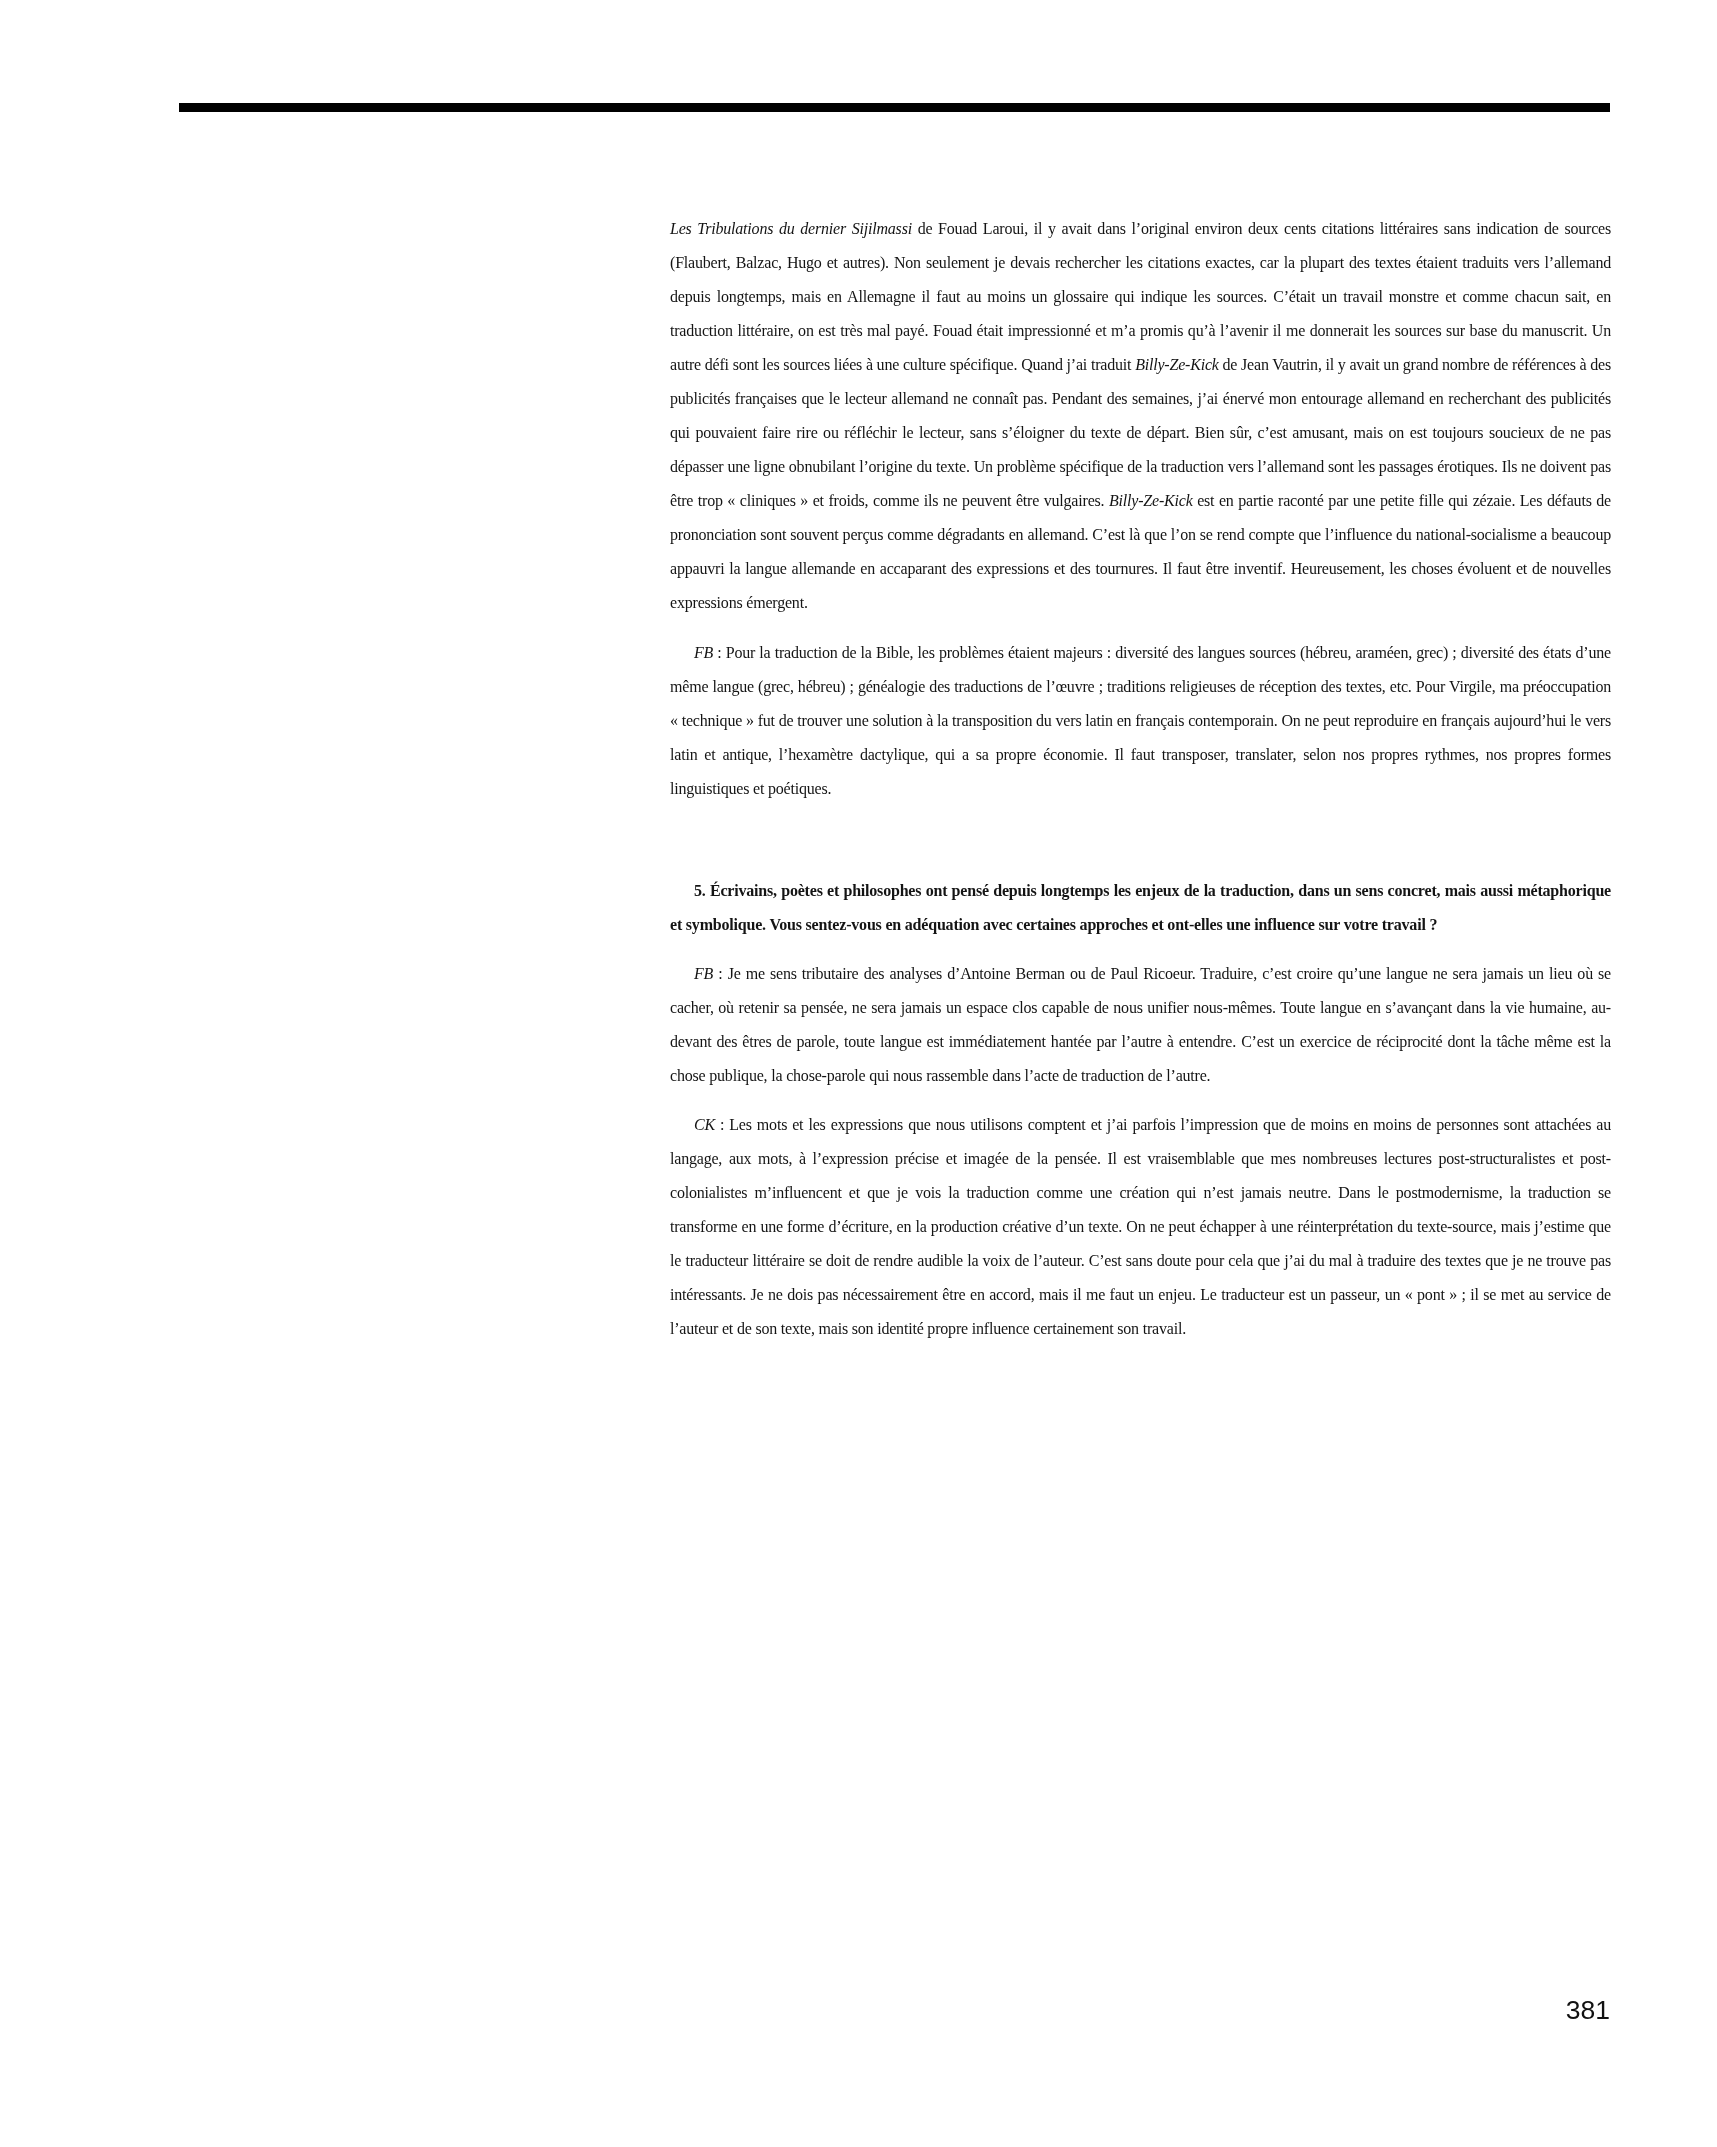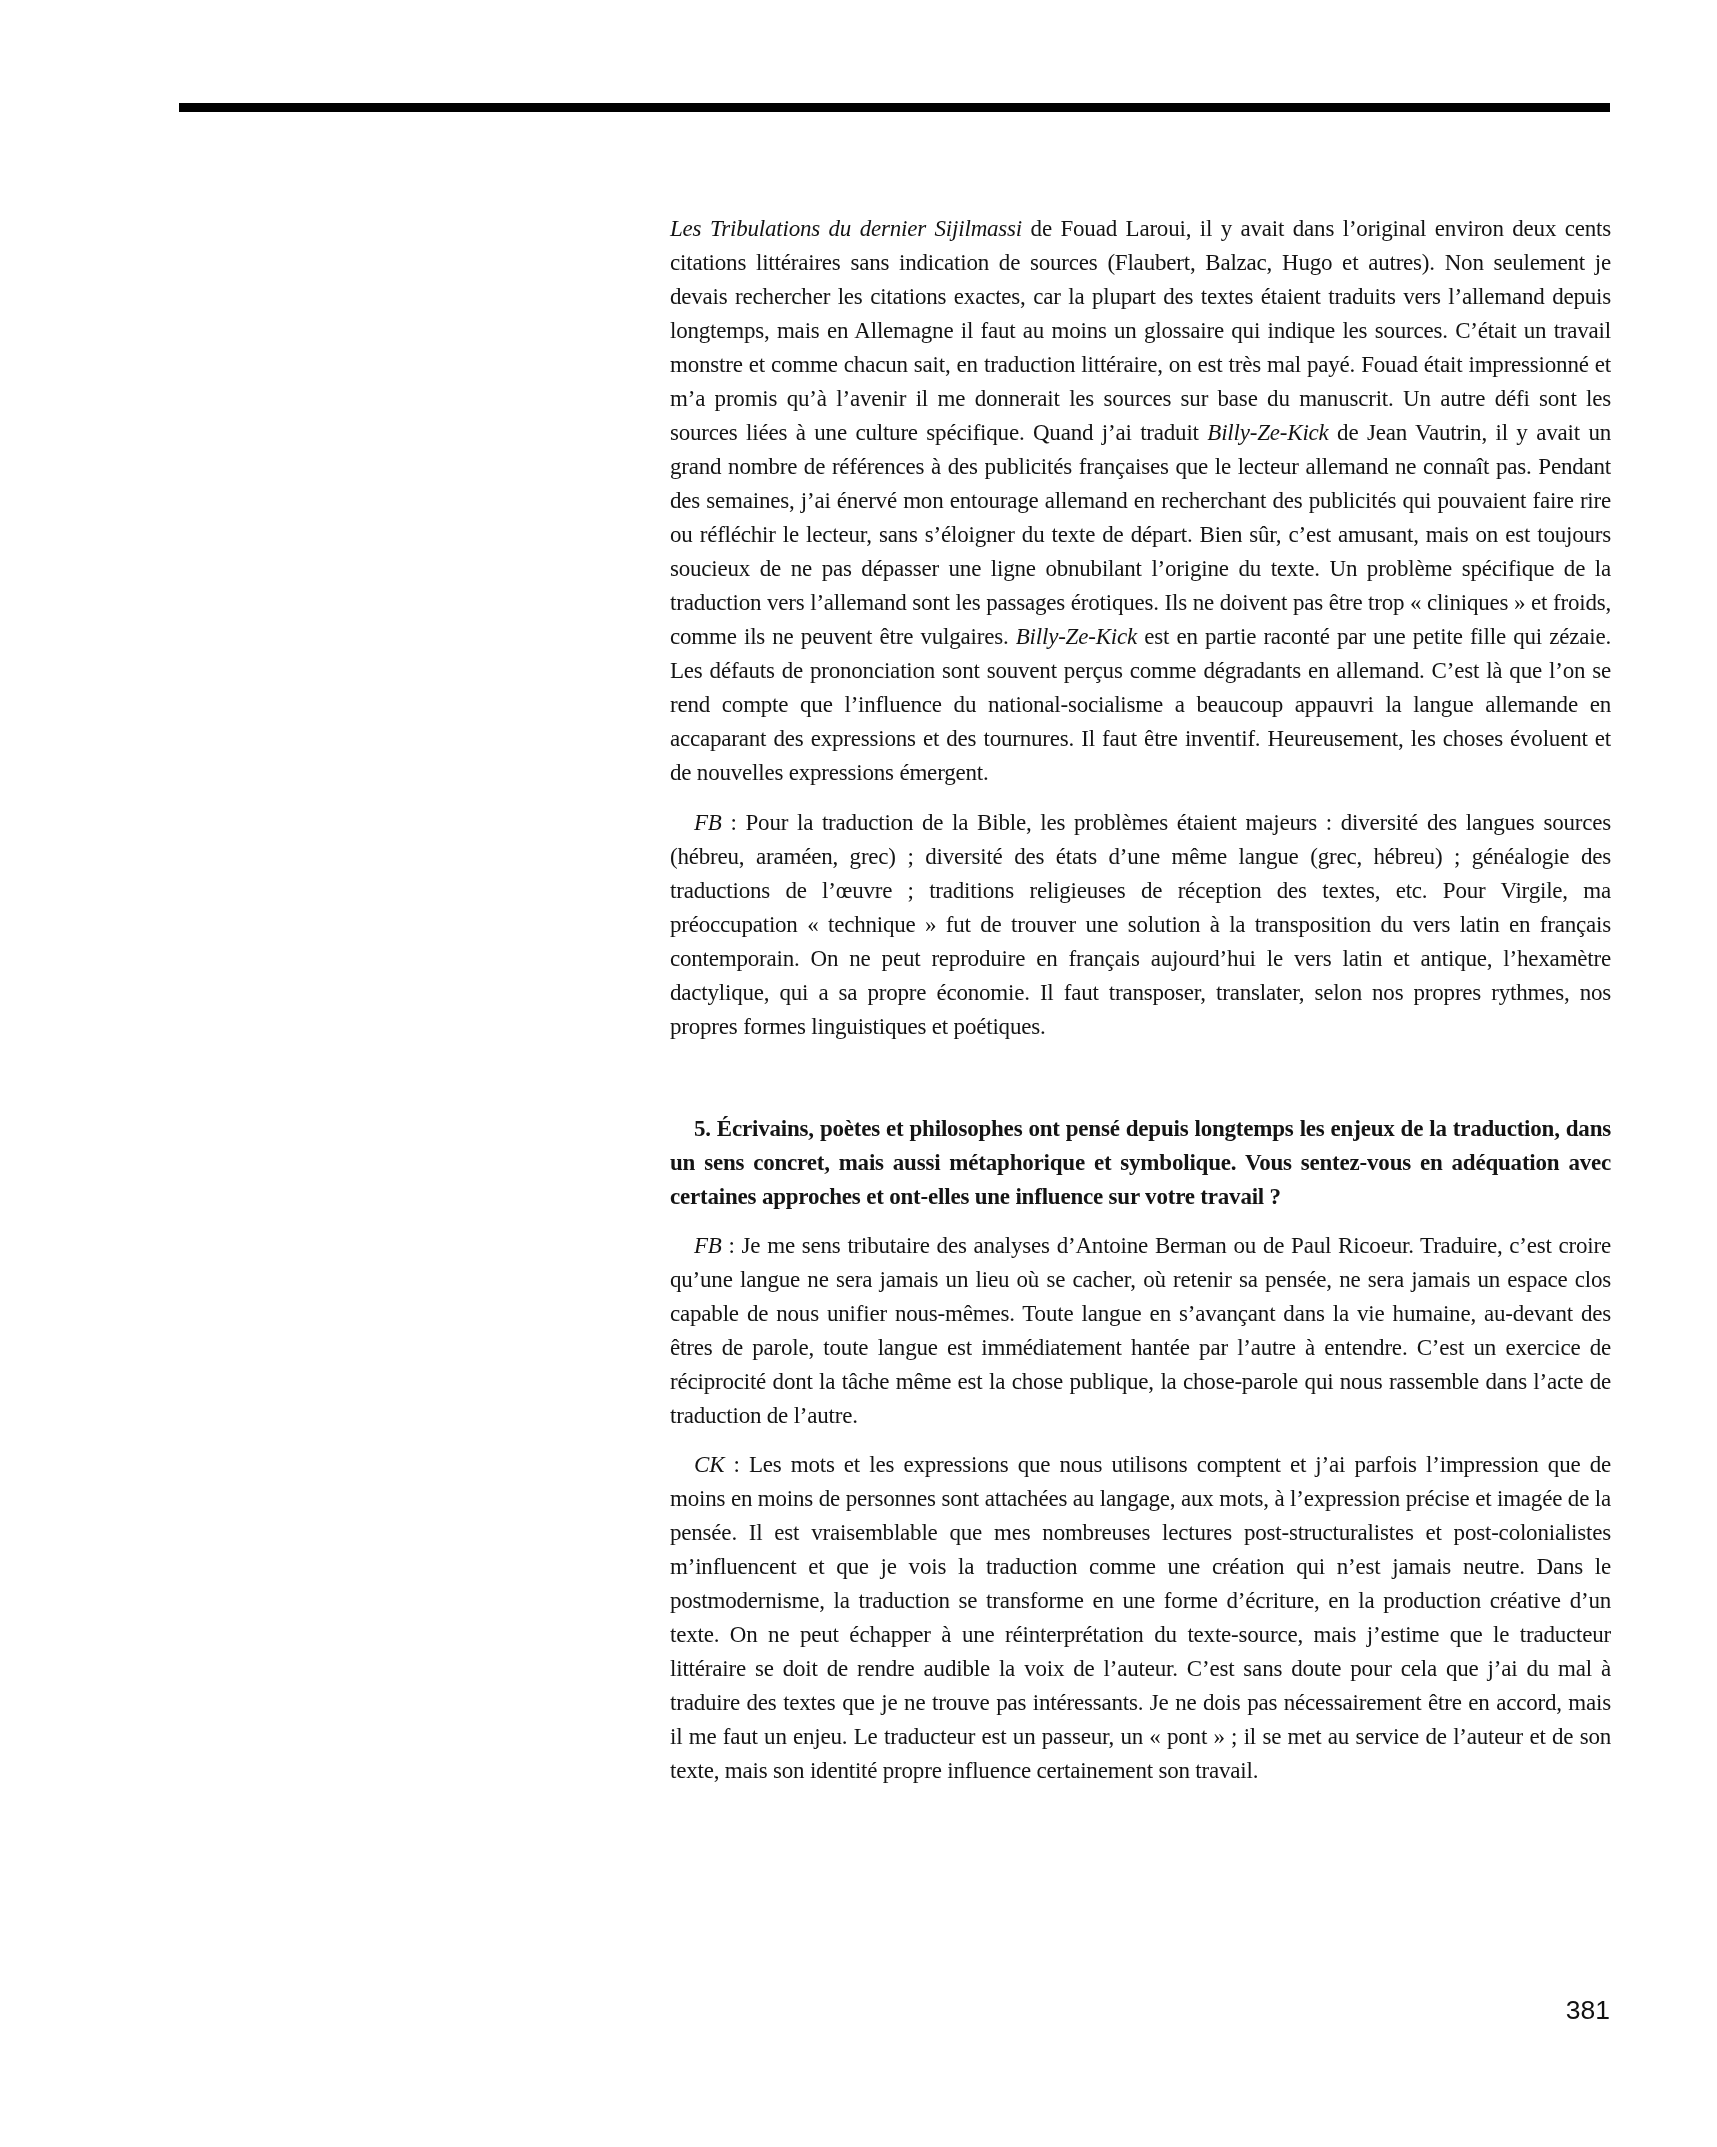--- a/index.html
+++ b/index.html
@@ -20,21 +20,21 @@
     width: 1431px;
     height: 9.1px;
     background: #000000;
   }
   .text-column {
     position: absolute;
     left: 670px;
     top: 212px;
     width: 941px;
     font-family: "Liberation Serif", "DejaVu Serif", serif;
-    font-size: 23px;
+    font-size: 16px;
     line-height: 34px;
     letter-spacing: -0.2px;
     color: #141414;
     text-align: justify;
   }
   .text-column p {
     margin: 0 0 15.5px 0;
   }
   .text-column p.indent {
     text-indent: 24px;

